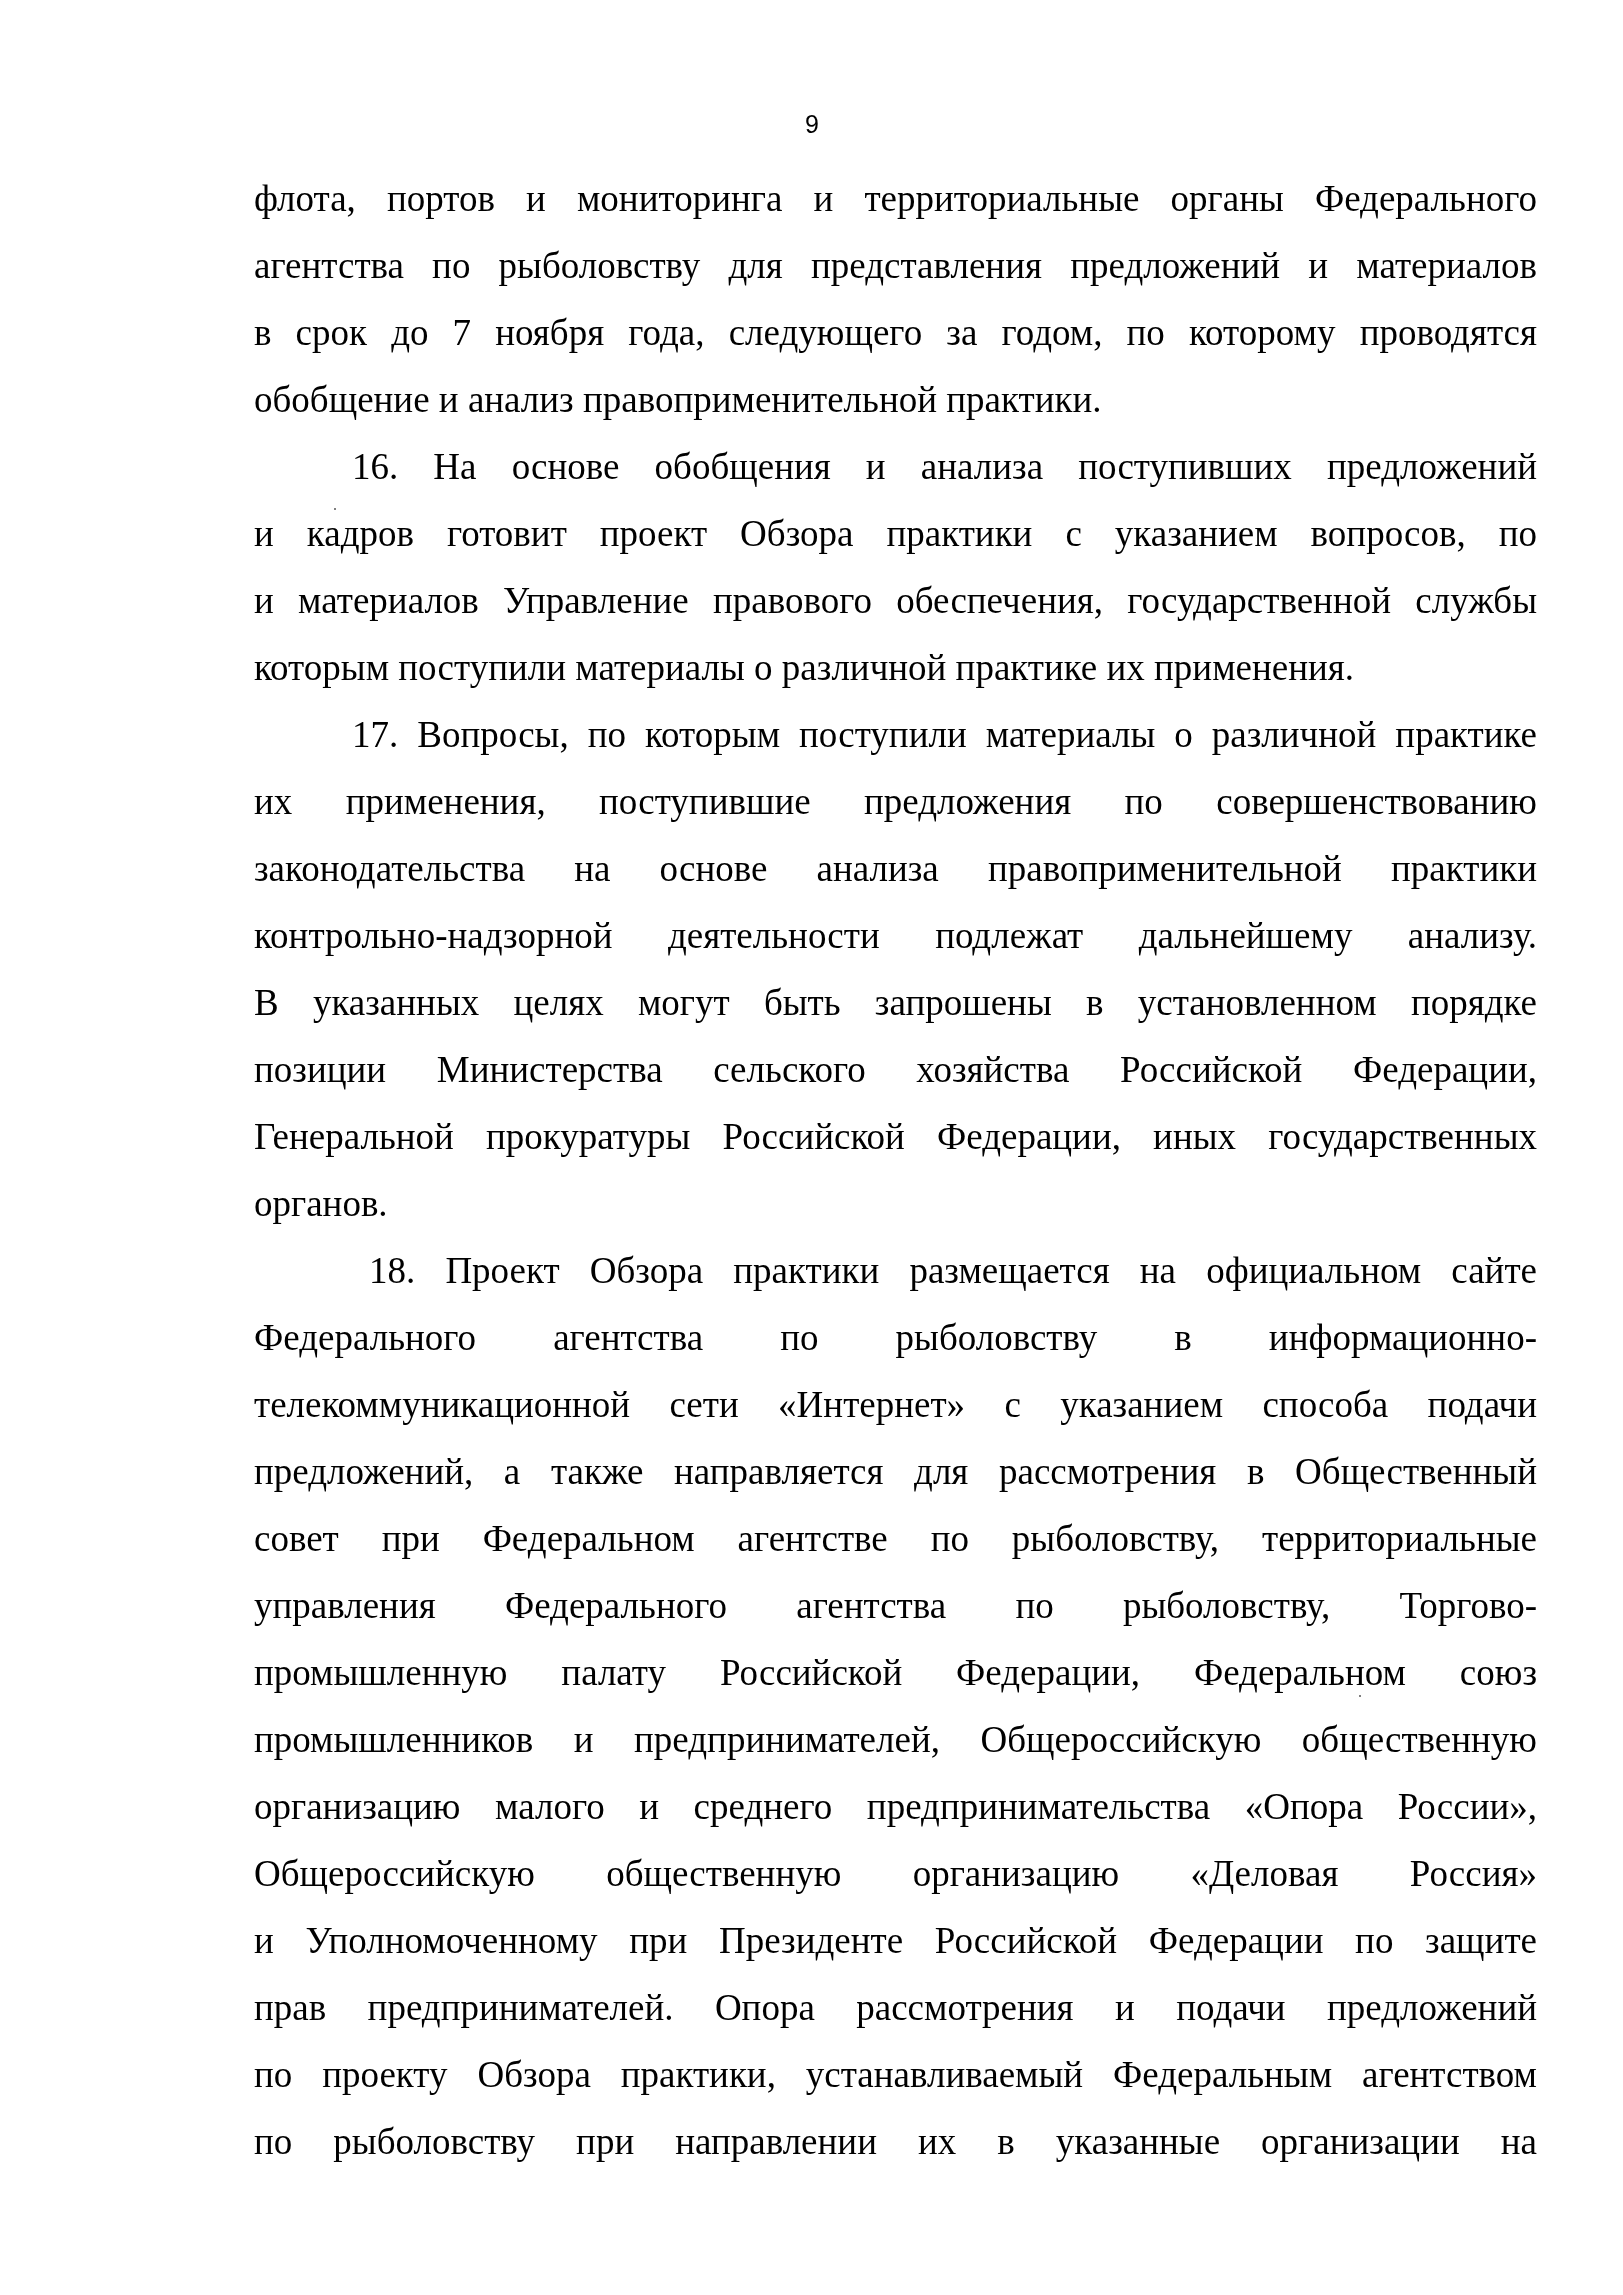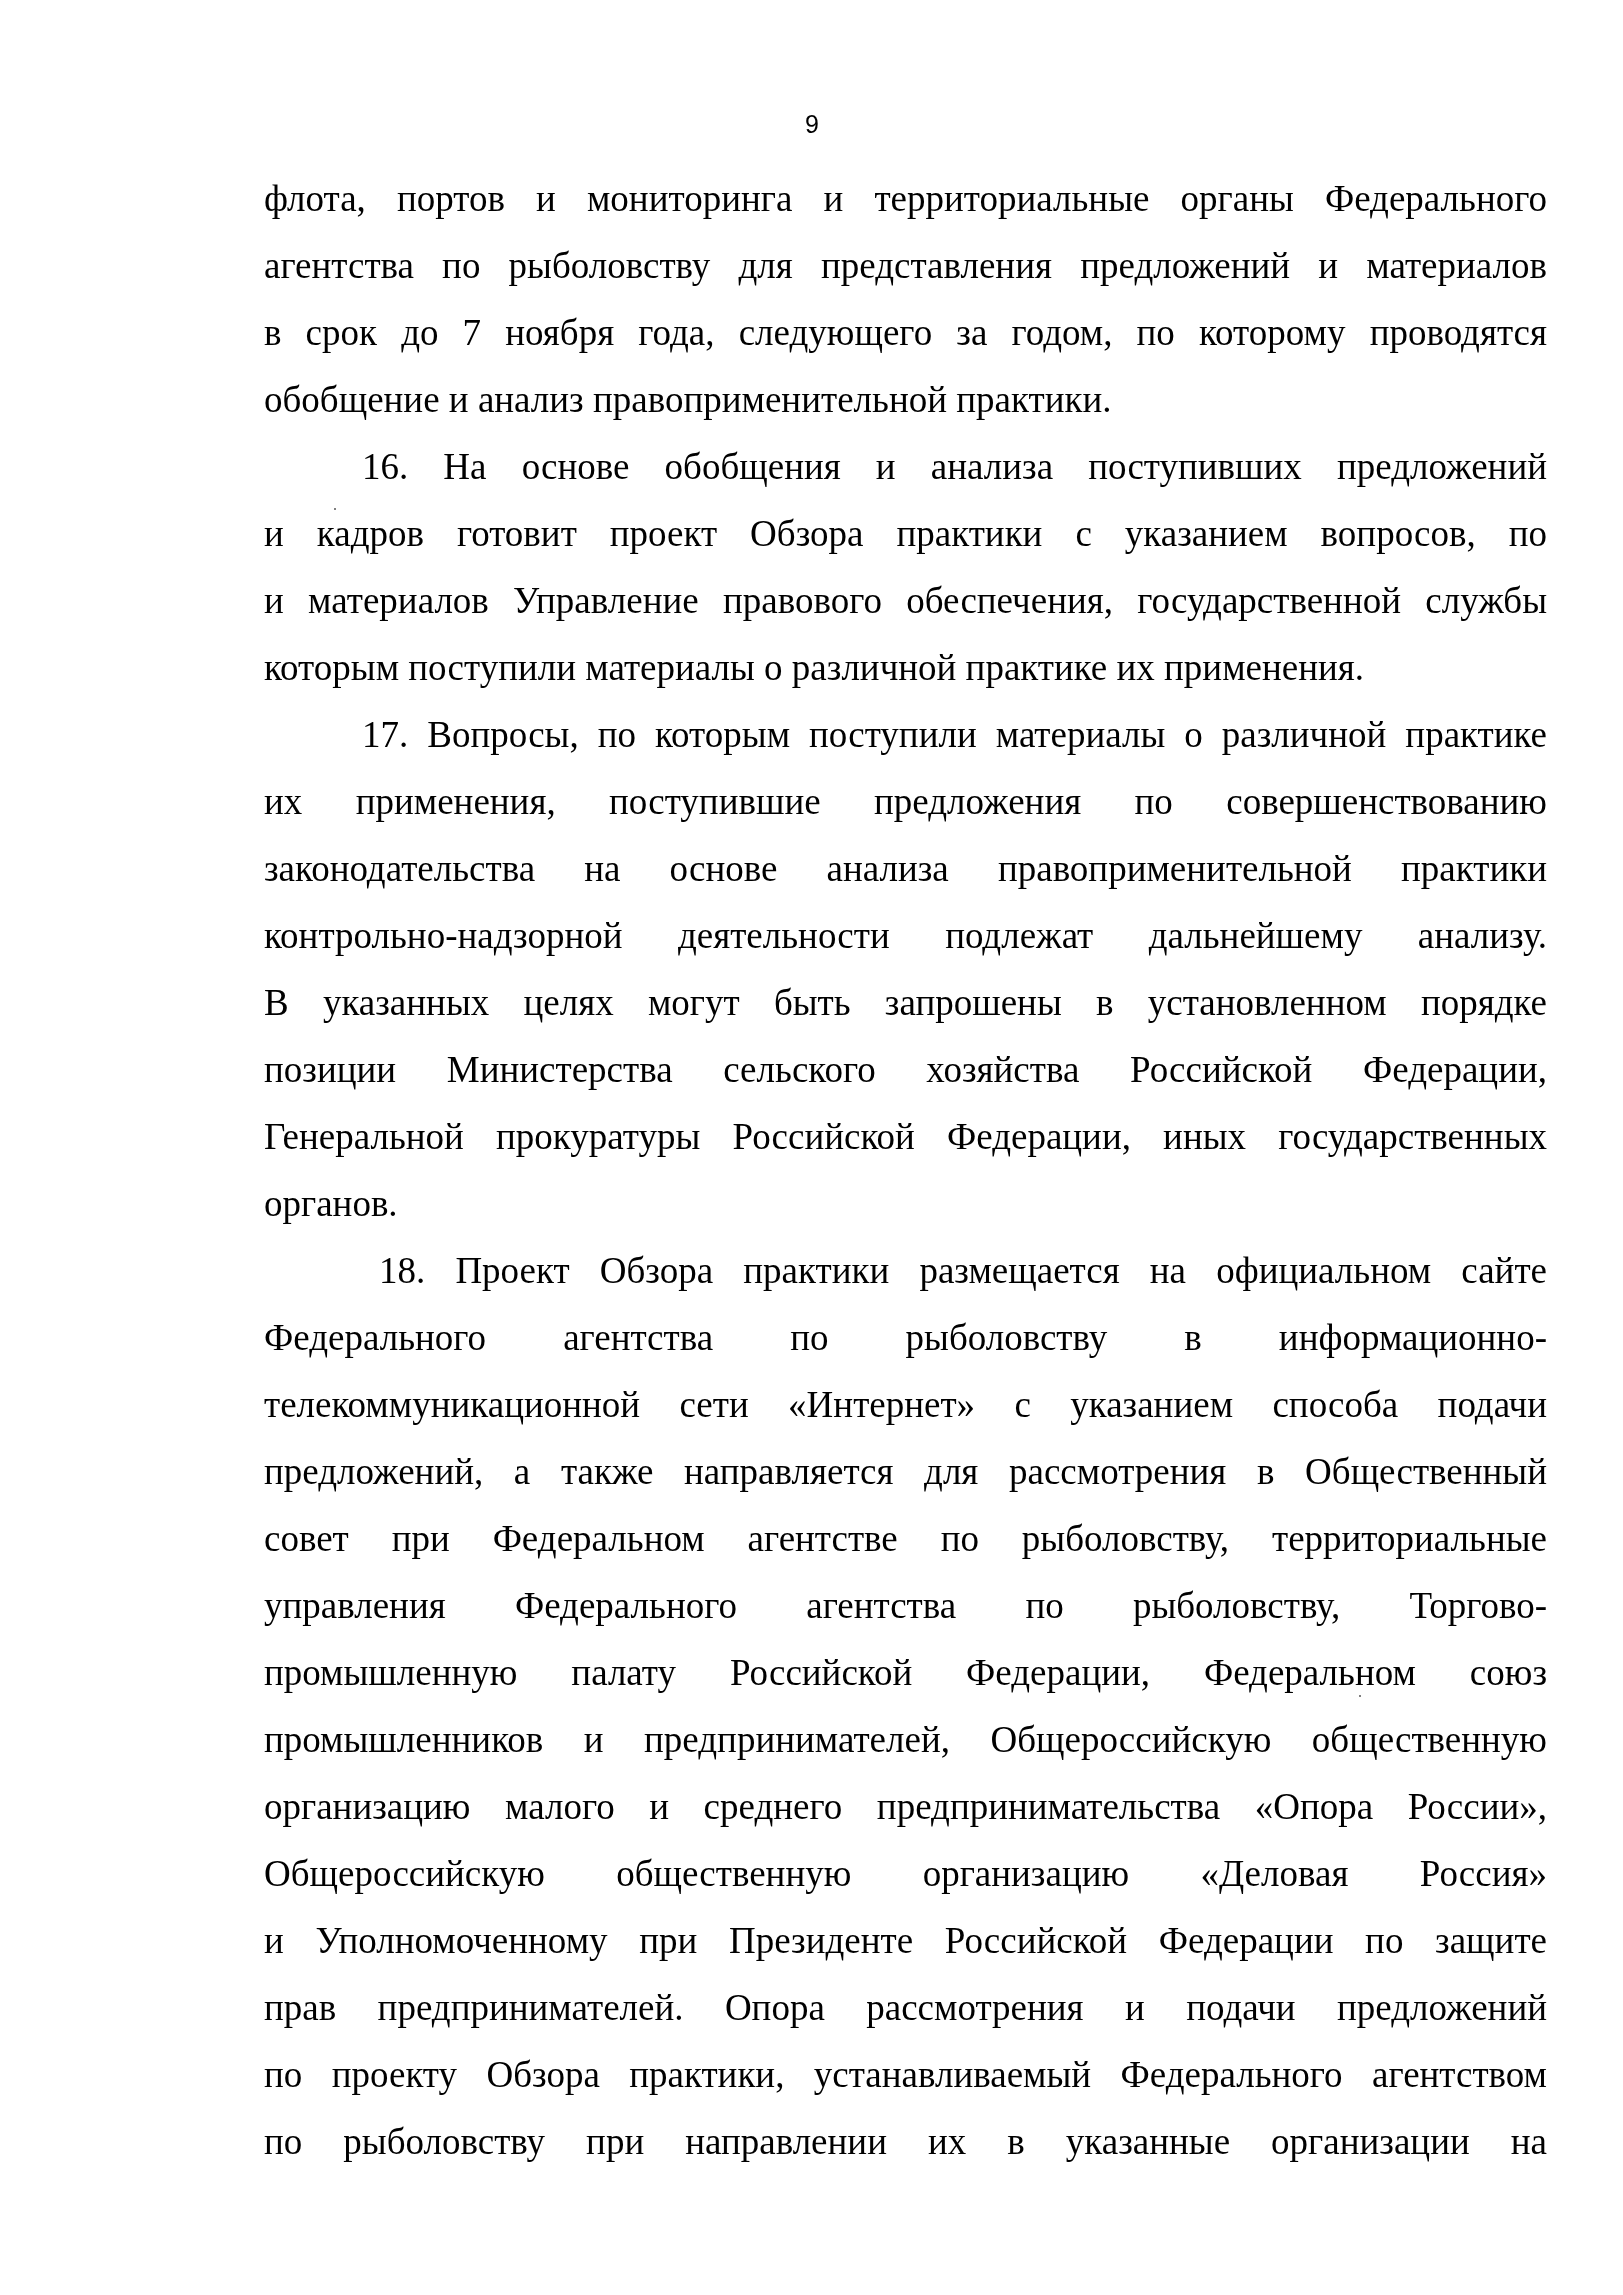--- a/index.html
+++ b/index.html
@@ -30,21 +30,21 @@
       top: 110px;
       left: 0;
       width: 1624px;
       text-align: center;
       font-family: "Liberation Sans", "DejaVu Sans", sans-serif;
       font-size: 25px;
       line-height: 29px;
     }
     .content {
       position: absolute;
-      left: 264px;
+      left: 254px;
       top: 165px;
       width: 1283px;
     }
     .line {
       display: block;
       height: 67px;
       line-height: 67px;
       font-size: 37px;
       white-space: nowrap;
       text-align: justify;
@@ -110,21 +110,21 @@
     <span class="line">телекоммуникационной сети «Интернет» с указанием способа подачи</span>
     <span class="line">предложений, а также направляется для рассмотрения в Общественный</span>
     <span class="line">совет при Федеральном агентстве по рыболовству, территориальные</span>
     <span class="line">управления Федерального агентства по рыболовству, Торгово-</span>
     <span class="line">промышленную палату Российской Федерации, Федеральном союз</span>
     <span class="line">промышленников и предпринимателей, Общероссийскую общественную</span>
     <span class="line">организацию малого и среднего предпринимательства «Опора России»,</span>
     <span class="line">Общероссийскую общественную организацию «Деловая Россия»</span>
     <span class="line">и Уполномоченному при Президенте Российской Федерации по защите</span>
     <span class="line">прав предпринимателей. Опора рассмотрения и подачи предложений</span>
-    <span class="line">по проекту Обзора практики, устанавливаемый Федерального агентством</span>
+    <span class="line">по проекту Обзора практики, устанавливаемый Федеральным агентством</span>
     <span class="line">по рыболовству при направлении их в указанные организации на</span>
   </div>
 
 </div>
 
 <div class="stray-dot" style="left: 334px; top: 508px;"></div>
 <div class="stray-dot" style="left: 1359px; top: 1695px;"></div>
 
 
 </body></html>

